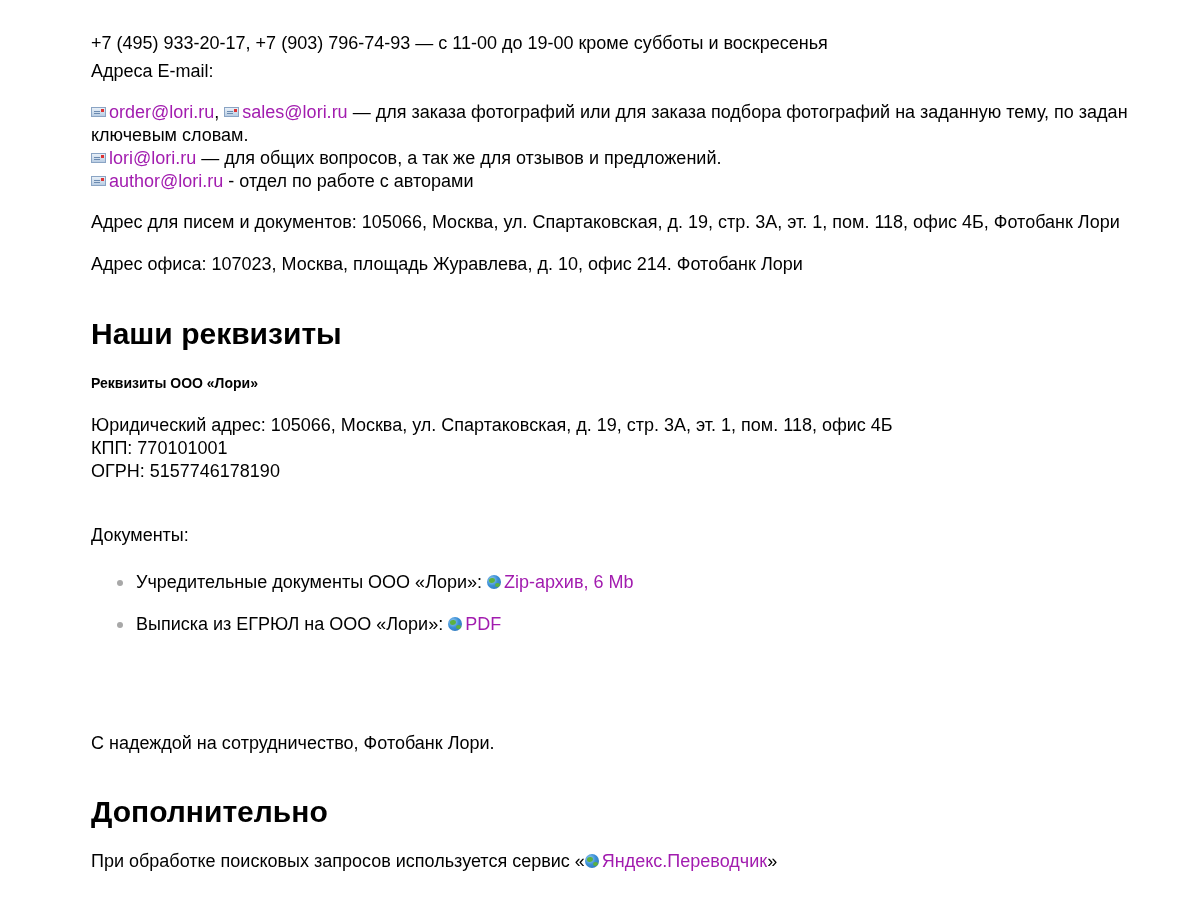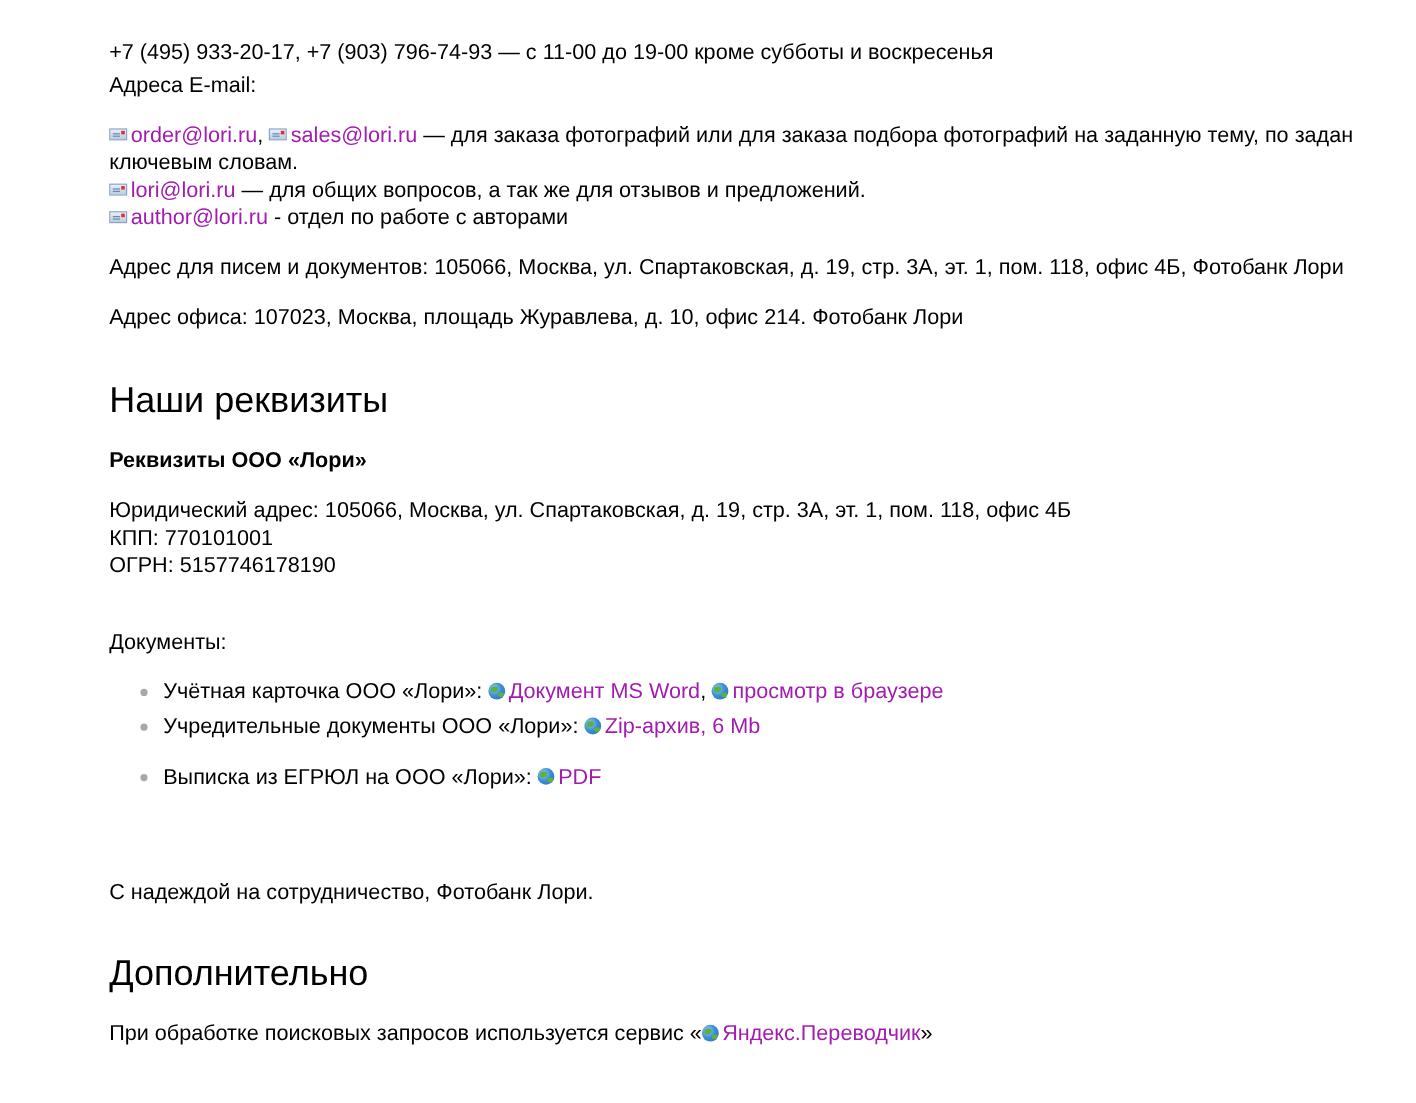--- a/index.html
+++ b/index.html
@@ -4,22 +4,22 @@
 <style>
   html, body { margin: 0; padding: 0; background: #ffffff; }
   body {
     width: 1180px; height: 919px; overflow: hidden; position: relative;
     font-family: "Liberation Sans", sans-serif; font-size: 18px; color: #000;
   }
   .content { position: absolute; left: 91px; top: 0; width: 1200px; white-space: nowrap; }
   p { margin: 0; line-height: 23px; }
   a { color: #a21caf; text-decoration: none; }
   .blk { position: absolute; left: 0; }
-  h2 { margin: 0; font-weight: normal; font-size: 30px; line-height: 36px; position: absolute; left: 0; }
-  h4 { margin: 0; font-weight: bold; font-size: 18px; line-height: 23px; position: absolute; left: 0; }
+  h2 { margin: 0; font-weight: bold; font-size: 30px; line-height: 36px; position: absolute; left: 0; }
+  h4 { margin: 0; font-weight: bold; font-size: 14px; line-height: 23px; position: absolute; left: 0; }
   .mail-icon {
     display: inline-block; width: 15px; height: 10px; margin-right: 3px; vertical-align: 1px;
     background: linear-gradient(#e8f0f8, #b9cde3); border: 1px solid #8aa4c4; box-sizing: border-box; position: relative;
   }
   .mail-icon::before { content: ""; position: absolute; left: 2px; top: 3px; width: 6px; height: 1px; background: #6b8ab0; box-shadow: 0 2px 0 #6b8ab0; }
   .mail-icon::after { content: ""; position: absolute; right: 1px; top: 1px; width: 3px; height: 3px; background: #d33; }
   .globe-icon {
     display: inline-block; width: 14px; height: 14px; border-radius: 50%; margin-right: 3px; vertical-align: -1px;
     background: radial-gradient(circle at 35% 35%, #9fd0f5 0%, #3a8fd6 45%, #2f6fae 100%); position: relative; overflow: hidden;
   }
@@ -61,24 +61,20 @@
 
   <div class="blk" style="top:414px">
     <p>Юридический адрес: 105066, Москва, ул. Спартаковская, д. 19, стр. 3А, эт. 1, пом. 118, офис 4Б</p>
     <p>КПП: 770101001</p>
     <p>ОГРН: 5157746178190</p>
   </div>
 
   <p class="blk" style="top:524px">Документы:</p>
 
   <ul style="top:565px; left:-2px">
-    <li>
-      <span class="bullet"></span>
-      <span>Учётная карточка ООО «Лори»: </span><a href="#"><span class="globe-icon"></span><span>Документ MS Word</span></a><span>, </span><a href="#"><span class="globe-icon"></span><span>просмотр в браузере</span></a>
-    </li>
     <li style="margin-top:6px">
       <span class="bullet"></span>
       <span>Учредительные документы ООО «Лори»: </span><a href="#"><span class="globe-icon"></span><span>Zip-архив, 6 Mb</span></a>
     </li>
     <li style="margin-top:19px">
       <span class="bullet"></span>
       <span>Выписка из ЕГРЮЛ на ООО «Лори»: </span><a href="#"><span class="globe-icon"></span><span>PDF</span></a>
     </li>
   </ul>
 

